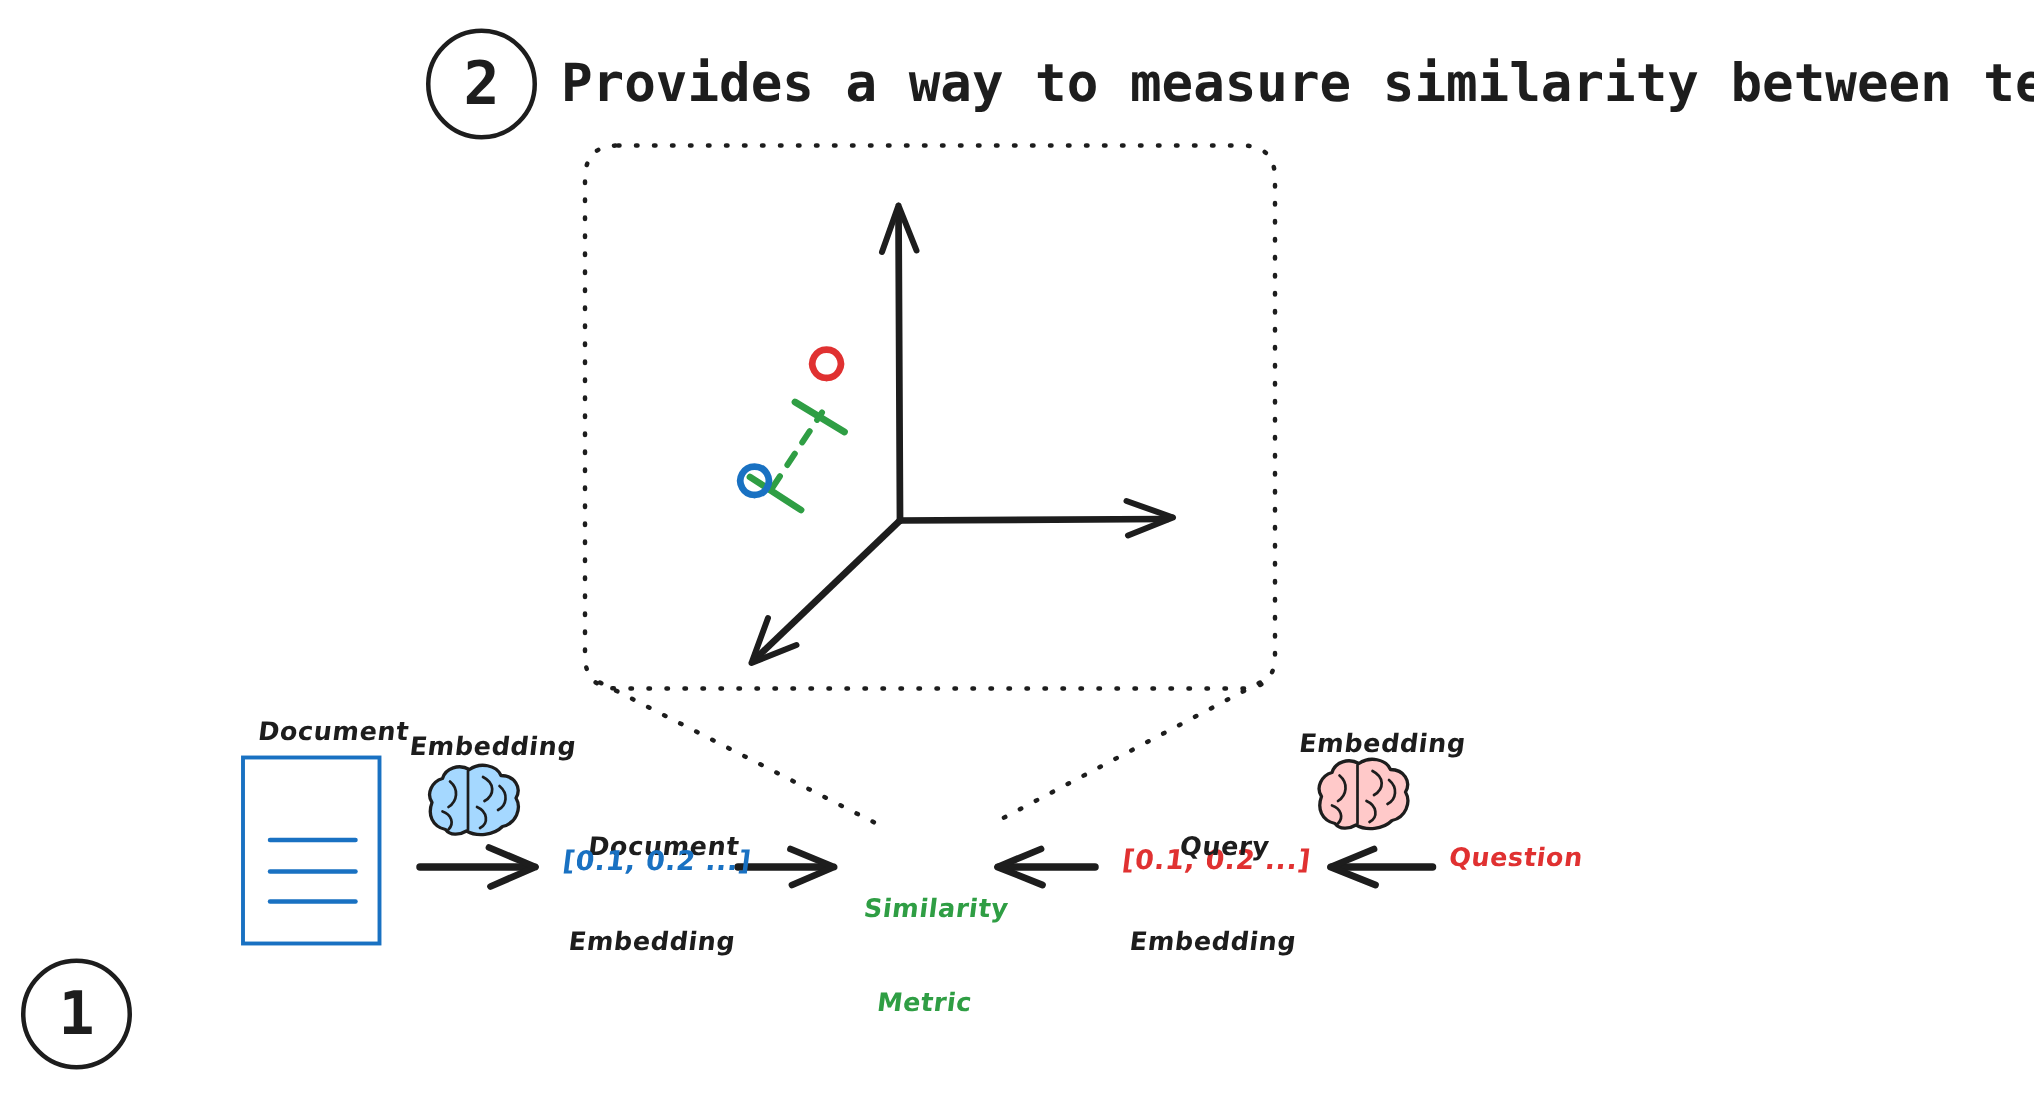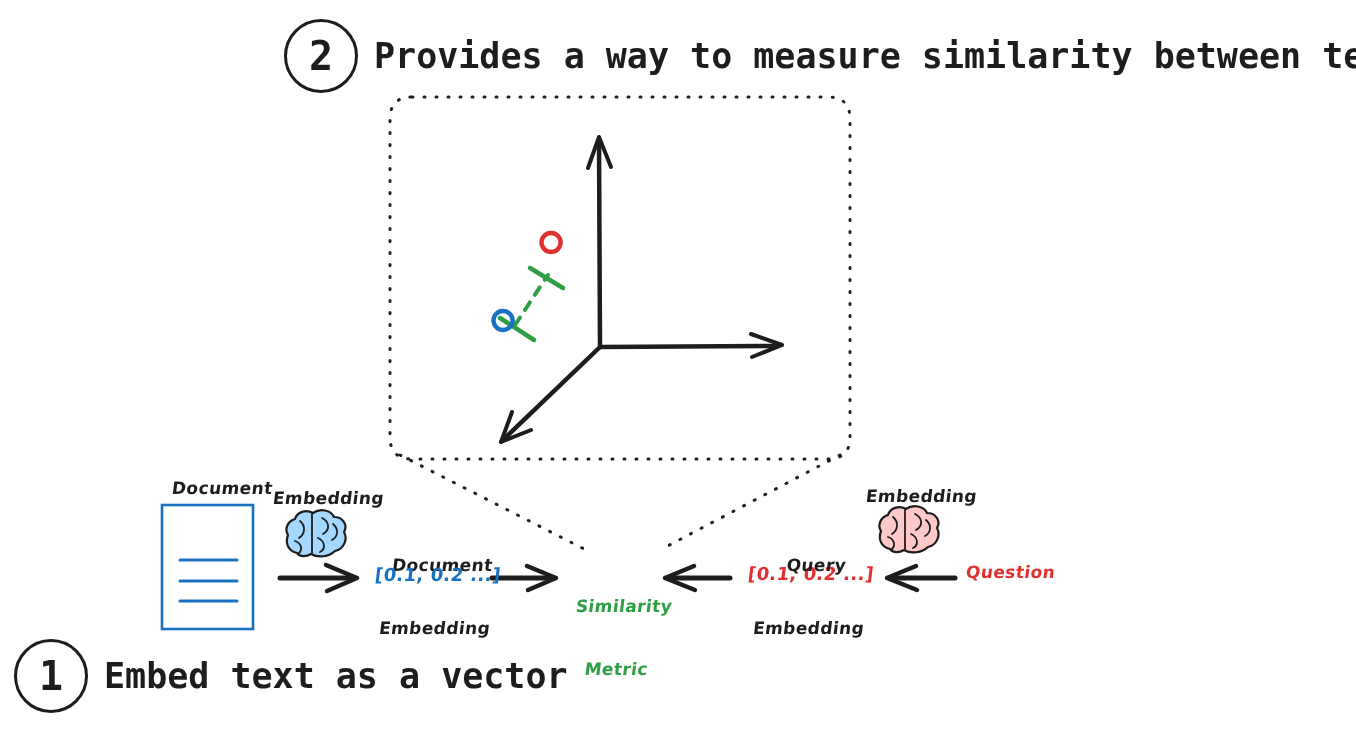--- a/index.html
+++ b/index.html
@@ -176,21 +176,20 @@
     </g>
   </svg>
 
   <div class="step" id="step-two">
     <div class="step-badge">2</div>
     <div class="step-text">Provides a way to measure similarity between texts</div>
   </div>
 
   <div class="step" id="step-one">
     <div class="step-badge">1</div>
-    <div class="step-text">Embed text as a vector</div>
   </div>
 
   <div class="hand" id="label-document">Document</div>
 
   <div class="hand" id="label-embedding-left">Embedding</div>
 
   <div class="hand center" id="label-doc-emb">
     <div>Document</div>
     <div>Embedding</div>
   </div>

